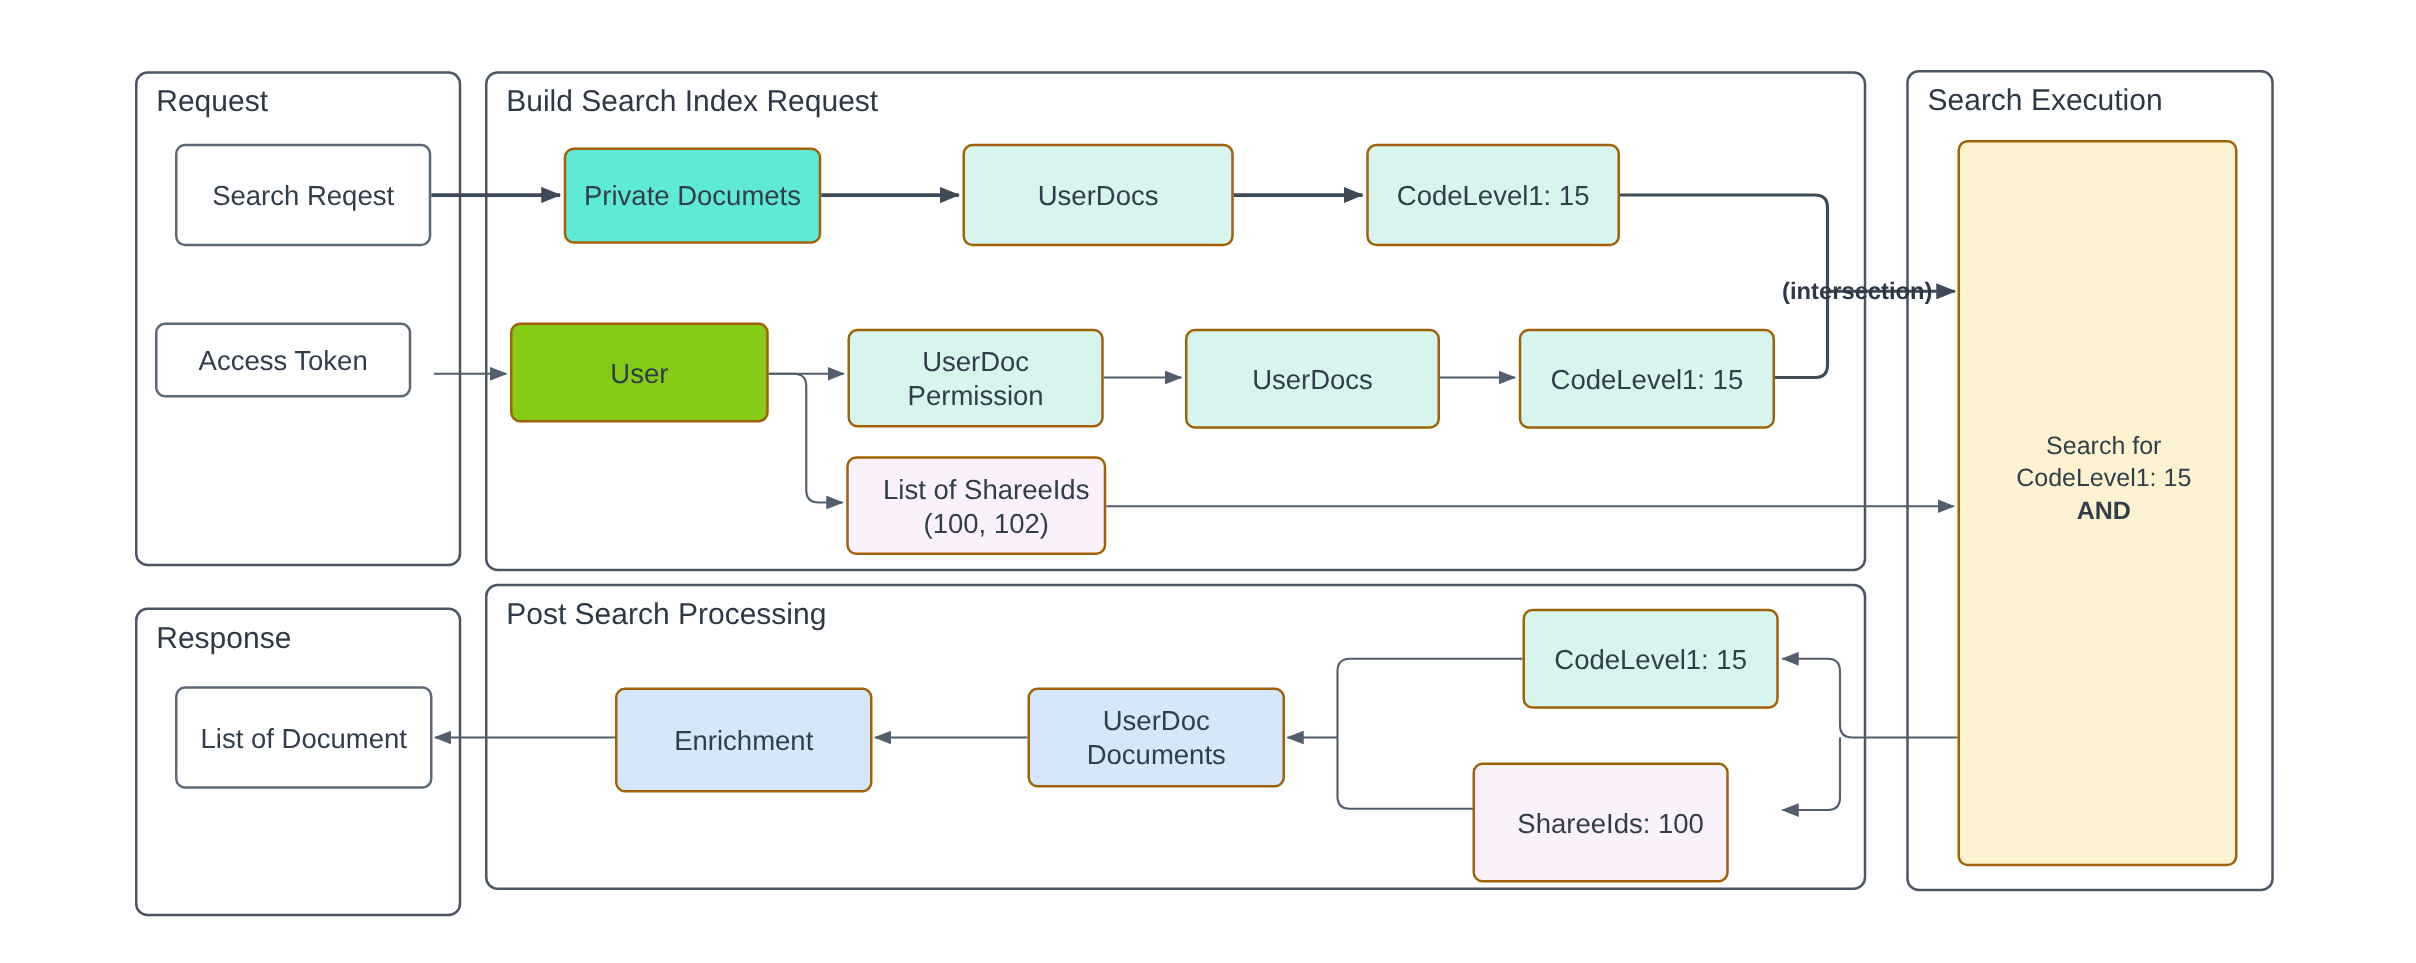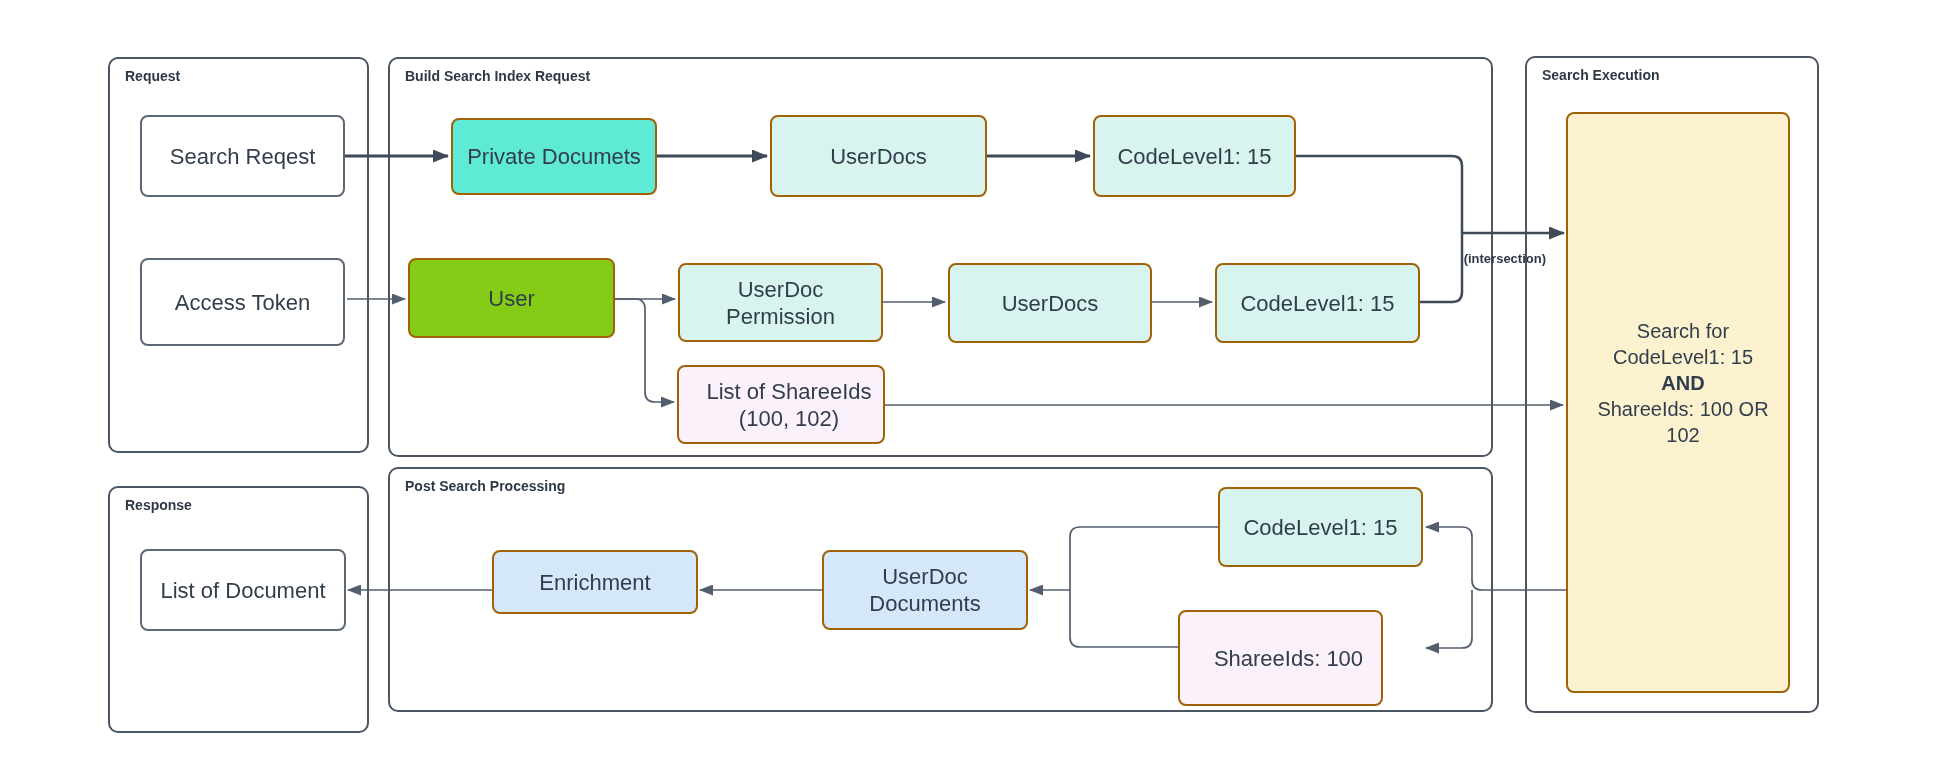--- a/index.html
+++ b/index.html
@@ -5,23 +5,22 @@
   html,body{margin:0;padding:0;background:#ffffff;}
   body{
     width:1933px;height:770px;position:relative;overflow:hidden;
     font-family:"Liberation Sans", sans-serif;color:#323d4c;
   }
   .container{
     position:absolute;border:2px solid #4b5563;border-radius:10px;
     background:transparent;box-sizing:border-box;
   }
   .container .ctitle{
-    position:absolute;left:15px;top:9px;font-size:14px;color:#2e3947;
+    position:absolute;left:15px;top:9px;font-size:24px;color:#2e3947;
     white-space:nowrap;
-    font-weight:bold;
   }
   .node{
     position:absolute;border:2px solid #a16207;border-radius:8px;
     box-sizing:border-box;display:flex;align-items:center;justify-content:center;
     text-align:center;font-size:22px;color:#323d4c;line-height:27px;
   }
   .node span{white-space:pre-line;}
   .white{background:#ffffff;border-color:#5d6876;}
   .yellow{background:#5eead4;}
   .teal{background:#d7f5ee;}
@@ -31,21 +30,21 @@
   .beige{background:#fcf2cf;padding-left:10px;}
   .search-criteria{align-items:center;}
   .sc-text{
     width:204px;font-size:20px;line-height:26px;text-align:center;
     margin-bottom:40px;
   }
   .sc-bold{font-weight:bold;}
   #edges{position:absolute;left:0;top:0;}
   .edge-label{
     position:absolute;left:1398px;top:223px;width:148px;text-align:right;
-    font-size:13px;font-weight:bold;color:#2e3947;white-space:nowrap;margin-top:28px;
+    font-size:19px;font-weight:bold;color:#2e3947;white-space:nowrap;
   }
 </style>
 </head>
 <body>
 
 <div class="container" style="left:108px;top:57px;width:261px;height:396px">
   <span class="ctitle">Request</span>
 </div>
 
 <div class="container" style="left:388px;top:57px;width:1105px;height:400px">
@@ -95,21 +94,21 @@
     <path d="M1070,590 H1030" marker-end="url(#aht)"></path>
     <path d="M822,590 H700" marker-end="url(#aht)"></path>
     <path d="M492,590 H348" marker-end="url(#aht)"></path>
   </g>
 </svg>
 
 <div class="node white" style="left:140px;top:115px;width:205px;height:82px">
   <span>Search Reqest</span>
 </div>
 
-<div class="node white" style="left:140px;top:258px;width:205px;height:88px">
+<div class="node white" style="left:124px;top:258px;width:205px;height:60px">
   <span>Access Token</span>
 </div>
 
 <div class="node yellow" style="left:451px;top:118px;width:206px;height:77px">
   <span>Private Documets</span>
 </div>
 
 <div class="node teal" style="left:770px;top:115px;width:217px;height:82px">
   <span>UserDocs</span>
 </div>
@@ -138,38 +137,37 @@
 <div class="node lavender" style="left:677px;top:365px;width:208px;height:79px">
   <span>List of ShareeIds
 (100, 102)</span>
 </div>
 
 <div class="node beige search-criteria" style="left:1566px;top:112px;width:224px;height:581px">
   <div class="sc-text">
     <div>Search for</div>
     <div>CodeLevel1: 15</div>
     <div class="sc-bold">AND</div>
-    <div>ShareeIds: 100 OR 102</div>
   </div>
 </div>
 
 <div class="node teal" style="left:1218px;top:487px;width:205px;height:80px">
   <span>CodeLevel1: 15</span>
 </div>
 
 <div class="node lavender" style="left:1178px;top:610px;width:205px;height:96px">
   <span>ShareeIds: 100</span>
 </div>
 
 <div class="node blue" style="left:822px;top:550px;width:206px;height:80px">
   <span>UserDoc
 Documents</span>
 </div>
 
-<div class="node blue" style="left:492px;top:550px;width:206px;height:64px">
+<div class="node blue" style="left:492px;top:550px;width:206px;height:84px">
   <span>Enrichment</span>
 </div>
 
 <div class="node white" style="left:140px;top:549px;width:206px;height:82px">
   <span>List of Document</span>
 </div>
 
 <div class="edge-label">(intersection)</div>
 
 </body></html>

